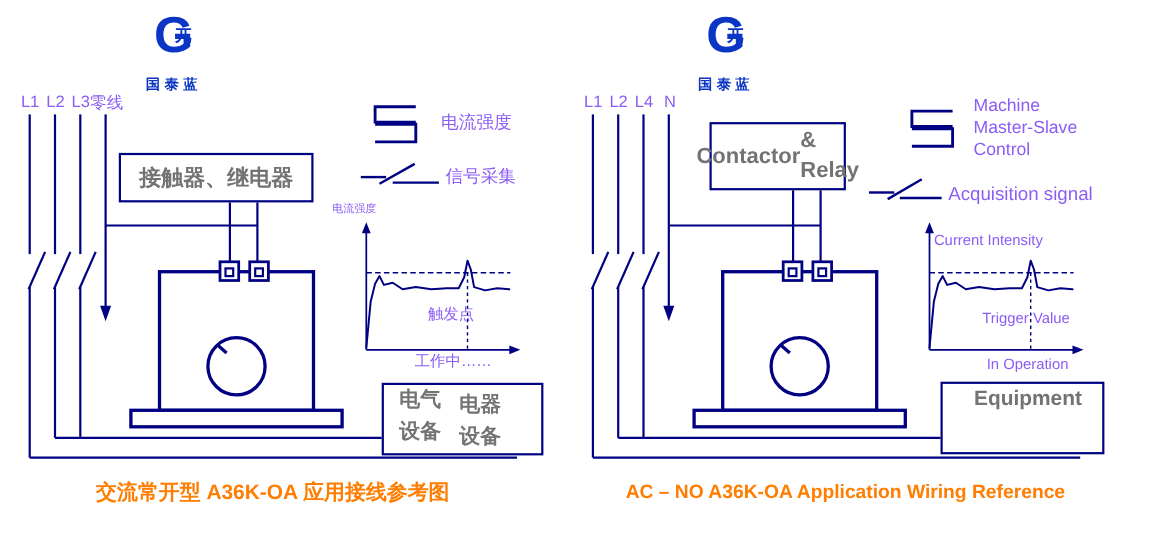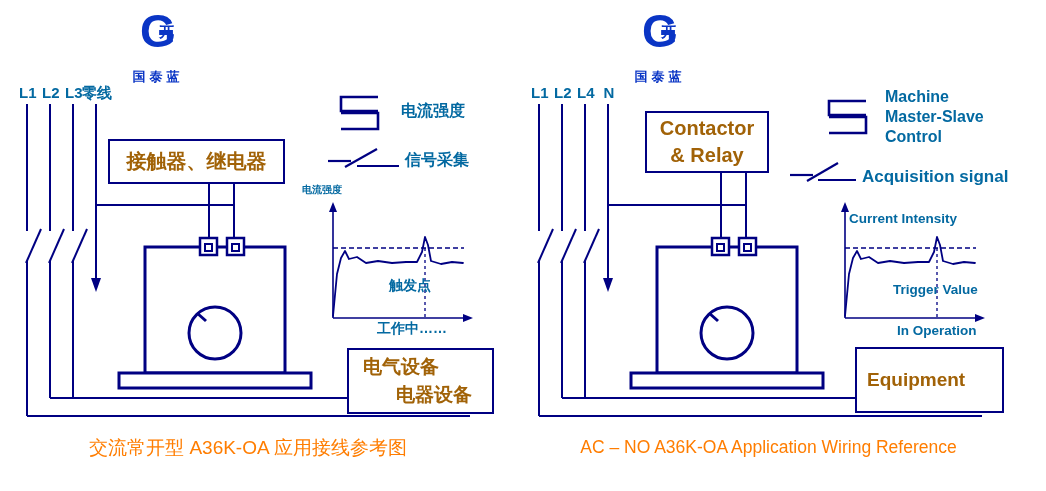--- a/index.html
+++ b/index.html
@@ -3,45 +3,45 @@
 <meta charset="utf-8">
 <style>
   *{margin:0;padding:0;box-sizing:border-box}
   html,body{background:#fff}
   body{font-family:"Liberation Sans","DejaVu Sans",sans-serif}
   #stage{position:relative;width:1046px;height:491px;background:#fff;overflow:hidden;color:#000082}
   #wiring-svg{position:absolute;left:0;top:0;z-index:0}
   .panel{position:absolute;top:0;width:523px;height:491px;z-index:1}
   .p-left{left:0}
   .p-right{left:512px}
-  .lbl{position:absolute;font-weight:bold;color:#0369a1;white-space:nowrap}
+  .lbl{position:absolute;font-weight:normal;color:#8b5cf6;white-space:nowrap}
   .phase{top:84px;font-size:15px}
   .ph1{left:19px}.ph2{left:42px}.ph3{left:65px}
   .ph4{left:80px;width:34px;text-align:center}
-  .box{position:absolute;background:#fff;border:2px solid #000082;display:flex;flex-direction:column;justify-content:center;align-items:center;font-weight:bold;color:#a16207;z-index:2}
+  .box{position:absolute;background:#fff;border:2px solid #000082;display:flex;flex-direction:row;justify-content:center;align-items:center;font-weight:bold;color:#737373;z-index:2}
   .p-left .contactor-box{left:108px;top:139px;width:177px;height:45px;font-size:20px}
   .p-right .contactor-box{left:133px;top:111px;width:124px;height:62px;font-size:20px;line-height:1.35}
   .equip-box{font-size:19px;line-height:1.5}
   .p-left .equip-box{left:347px;top:348px;width:147px;height:66px}
   .p-right .equip-box{left:343px;top:347px;width:149px;height:66px}
   .p-left .equip-line1{align-self:flex-start;padding-left:14px}
   .p-left .equip-line2{align-self:flex-end;padding-right:20px}
   .p-right .equip-line1,.p-right .equip-line2{align-self:flex-start;padding-left:10px}
   .linkage-label div{min-height:0}
   .p-left .linkage-label{left:401px;top:101px;font-size:16px}
   .p-right .linkage-label{left:373px;top:87px;font-size:16px;line-height:1.25}
   .p-left .signal-label{left:405px;top:150px;font-size:16px}
   .p-right .signal-label{left:350px;top:167px;font-size:17px}
   .p-left .axis-label{left:302px;top:183px;font-size:10px}
   .p-right .axis-label{left:337px;top:211px;font-size:13.5px}
   .p-left .trigger-label{left:389px;top:277px;font-size:14px}
   .p-right .trigger-label{left:381px;top:282px;font-size:13.5px}
   .p-left .operation-label{left:377px;top:320px;font-size:14px}
   .p-right .operation-label{left:385px;top:323px;font-size:13.5px}
-  .caption{position:absolute;color:#FF7D00;font-weight:normal;text-align:center;white-space:nowrap}
+  .caption{position:absolute;color:#FF7D00;font-weight:bold;text-align:center;white-space:nowrap}
   .p-left .caption{left:18px;top:435px;width:460px;font-size:19px}
   .p-right .caption{left:4px;top:437px;width:505px;font-size:17.5px}
   .logo{position:absolute;top:6px;width:80px;text-align:center;color:#0A35C5}
   .p-left .logo{left:118px}
   .p-right .logo{left:108px}
   .logo-mark{position:relative;height:50px}
   .logo-g{font-size:46px;font-weight:bold;line-height:50px}
   .logo-sym{position:absolute;left:41px;top:17px;font-size:15px;font-weight:bold}
   .logo-name{font-size:13px;font-weight:bold;letter-spacing:4px;margin-top:12px}
 </style>

